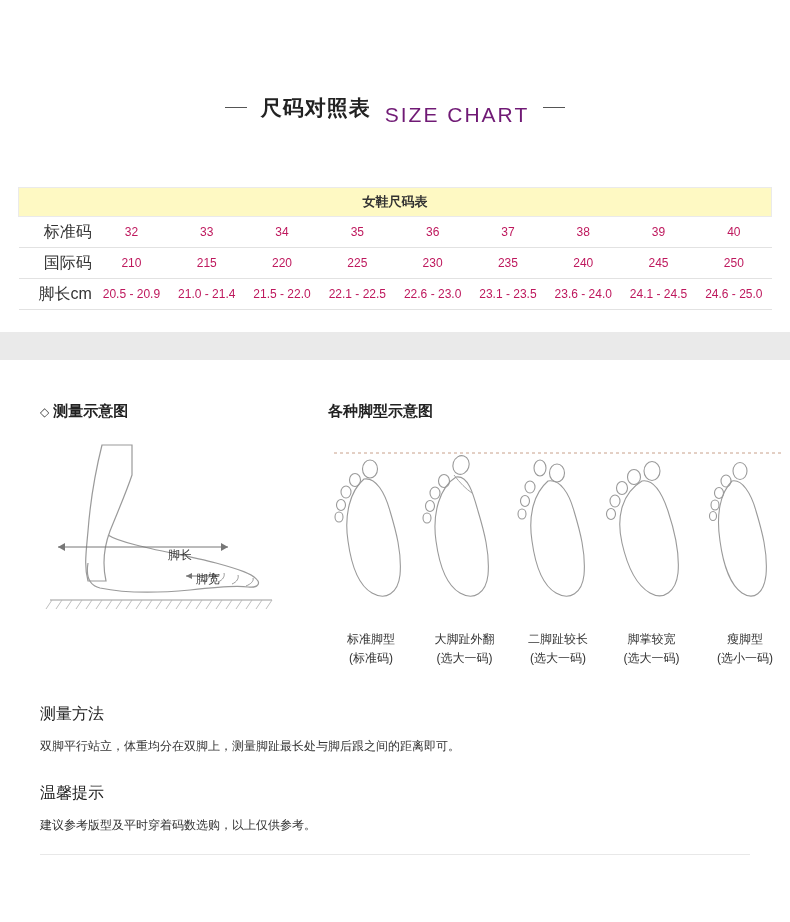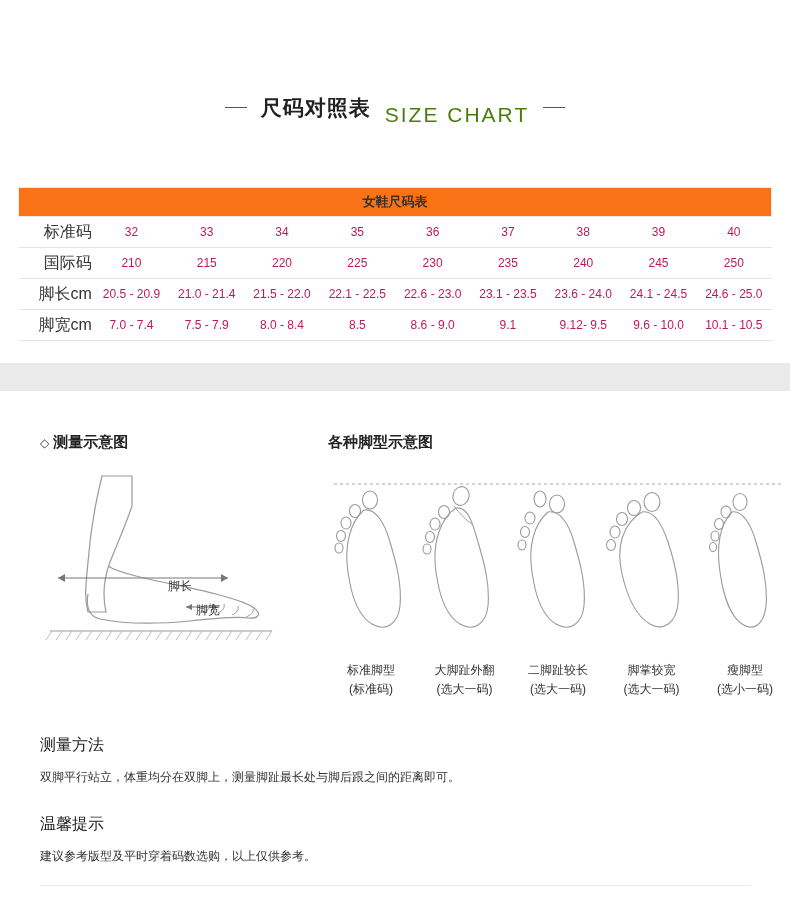--- a/index.html
+++ b/index.html
@@ -36,21 +36,21 @@
   .title-cn {
     font-size: 21px;
     font-weight: bold;
     letter-spacing: 1px;
     color: #222;
   }
   .title-en {
     font-size: 21px;
     font-weight: normal;
     letter-spacing: 2px;
-    color: #4d7c0f;
+    color: #701a75;
     margin-top: 15px;
   }
 
   
   .table-wrap {
     margin: 50px 18px 0 18px;
   }
   table.size-table {
     width: 100%;
     border-collapse: collapse;
@@ -60,21 +60,21 @@
     border: 1px solid #e2e2e2;
     text-align: center;
     font-size: 12px;
     color: #be185d;
     height: 30px;
     padding: 0 2px;
     white-space: nowrap;
     overflow: hidden;
   }
   table.size-table tr.band td {
-    background: #f97316;
+    background: #fef9c3;
     border: 1px solid #eaeaea;
     font-size: 13px;
     font-weight: bold;
     color: #333;
     height: 28px;
   }
   table.size-table td.rowhead {
     text-align: right;
     padding-left: 12px;
     font-size: 16px;
@@ -214,32 +214,20 @@
       <td>21.0 - 21.4</td>
       <td>21.5 - 22.0</td>
       <td>22.1 - 22.5</td>
       <td>22.6 - 23.0</td>
       <td>23.1 - 23.5</td>
       <td>23.6 - 24.0</td>
       <td>24.1 - 24.5</td>
       <td class="lastcell">24.6 - 25.0</td>
     </tr>
 
-    <tr class="datarow">
-      <td class="rowhead col-head">脚宽cm</td>
-      <td>7.0 - 7.4</td>
-      <td>7.5 - 7.9</td>
-      <td>8.0 - 8.4</td>
-      <td>8.5</td>
-      <td>8.6 - 9.0</td>
-      <td>9.1</td>
-      <td>9.12- 9.5</td>
-      <td>9.6 - 10.0</td>
-      <td class="lastcell">10.1 - 10.5</td>
-    </tr>
   </tbody>
     </table>
 </div>
 
 <div class="band-strip"></div>
 
 <div class="diagrams">
 
   <div class="left-diagram">
     <div class="sec-title">

